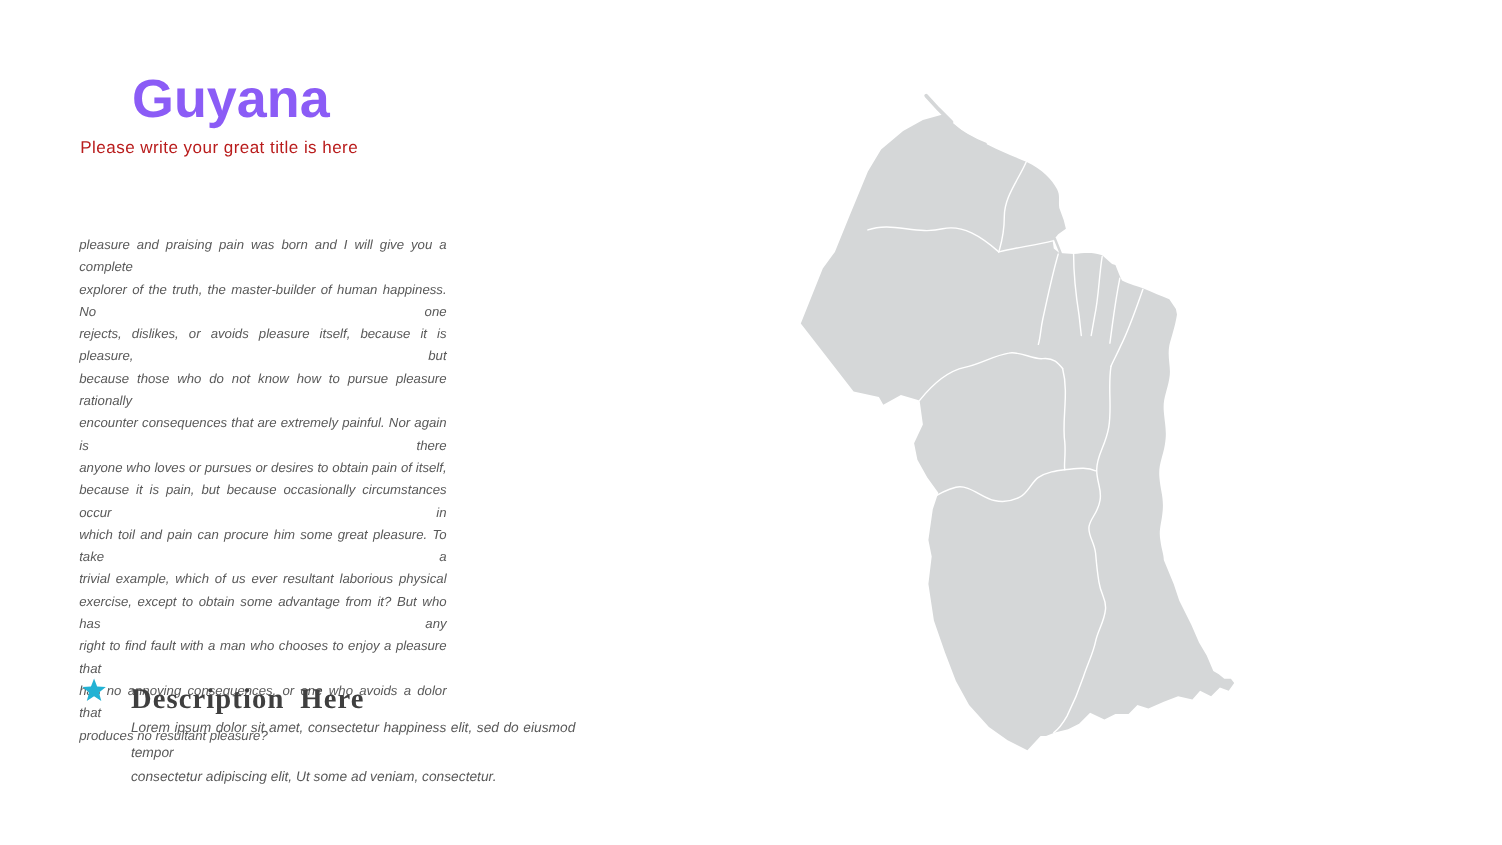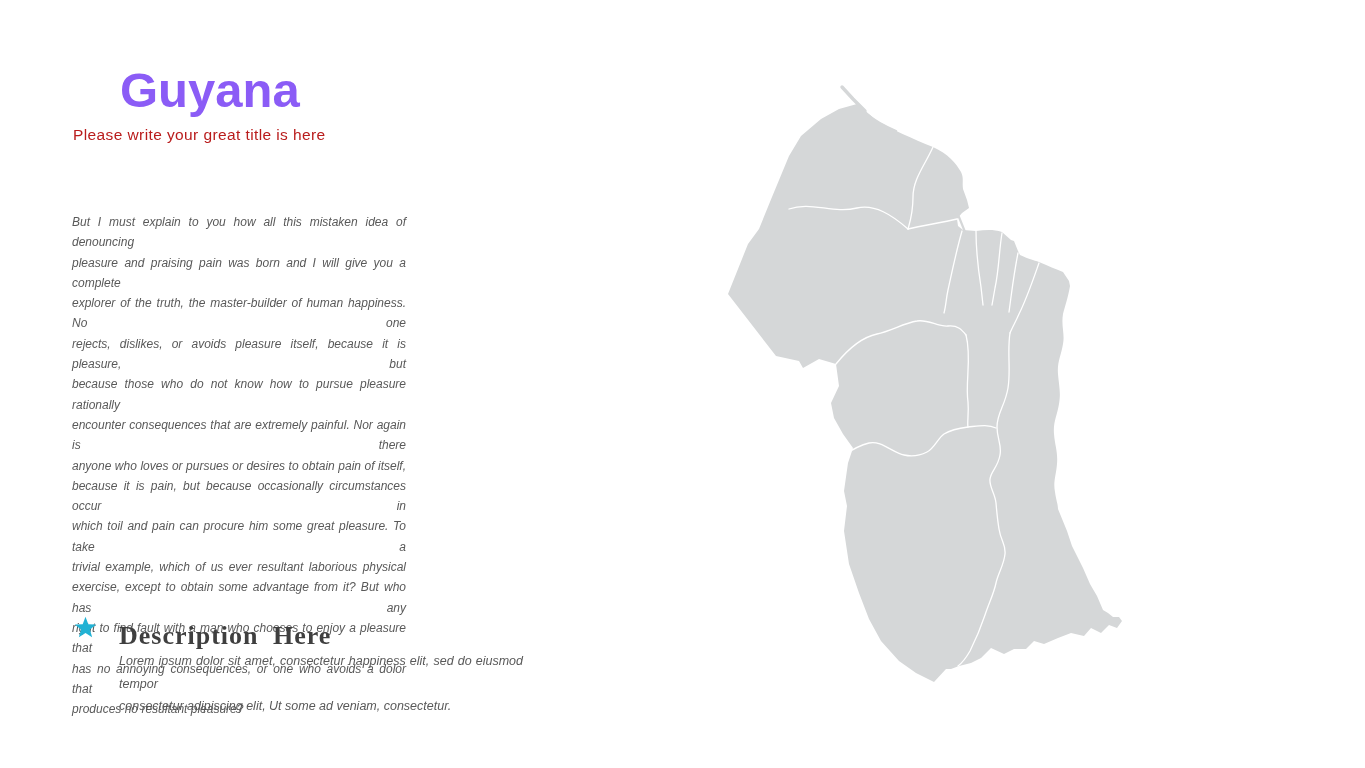--- a/index.html
+++ b/index.html
@@ -40,21 +40,20 @@
 </head>
 <body>
 
 <div class="slide">
 
   <div class="title">Guyana</div>
 
   <div class="subtitle">Please write your great title is here</div>
 
   <div class="body-text jlines">
-      <div class="jline">But I must explain to you how all this mistaken idea of denouncing</div>
       <div class="jline">pleasure and praising pain was born and I will give you a complete</div>
       <div class="jline">explorer of the truth, the master-builder of human happiness. No one</div>
       <div class="jline">rejects, dislikes, or avoids pleasure itself, because it is pleasure, but</div>
       <div class="jline">because those who do not know how to pursue pleasure rationally</div>
       <div class="jline">encounter consequences that are extremely painful. Nor again is there</div>
       <div class="jline">anyone who loves or pursues or desires to obtain pain of itself,</div>
       <div class="jline">because it is pain, but because occasionally circumstances occur in</div>
       <div class="jline">which toil and pain can procure him some great pleasure. To take a</div>
       <div class="jline">trivial example, which of us ever resultant laborious physical</div>
       <div class="jline">exercise, except to obtain some advantage from it? But who has any</div>

